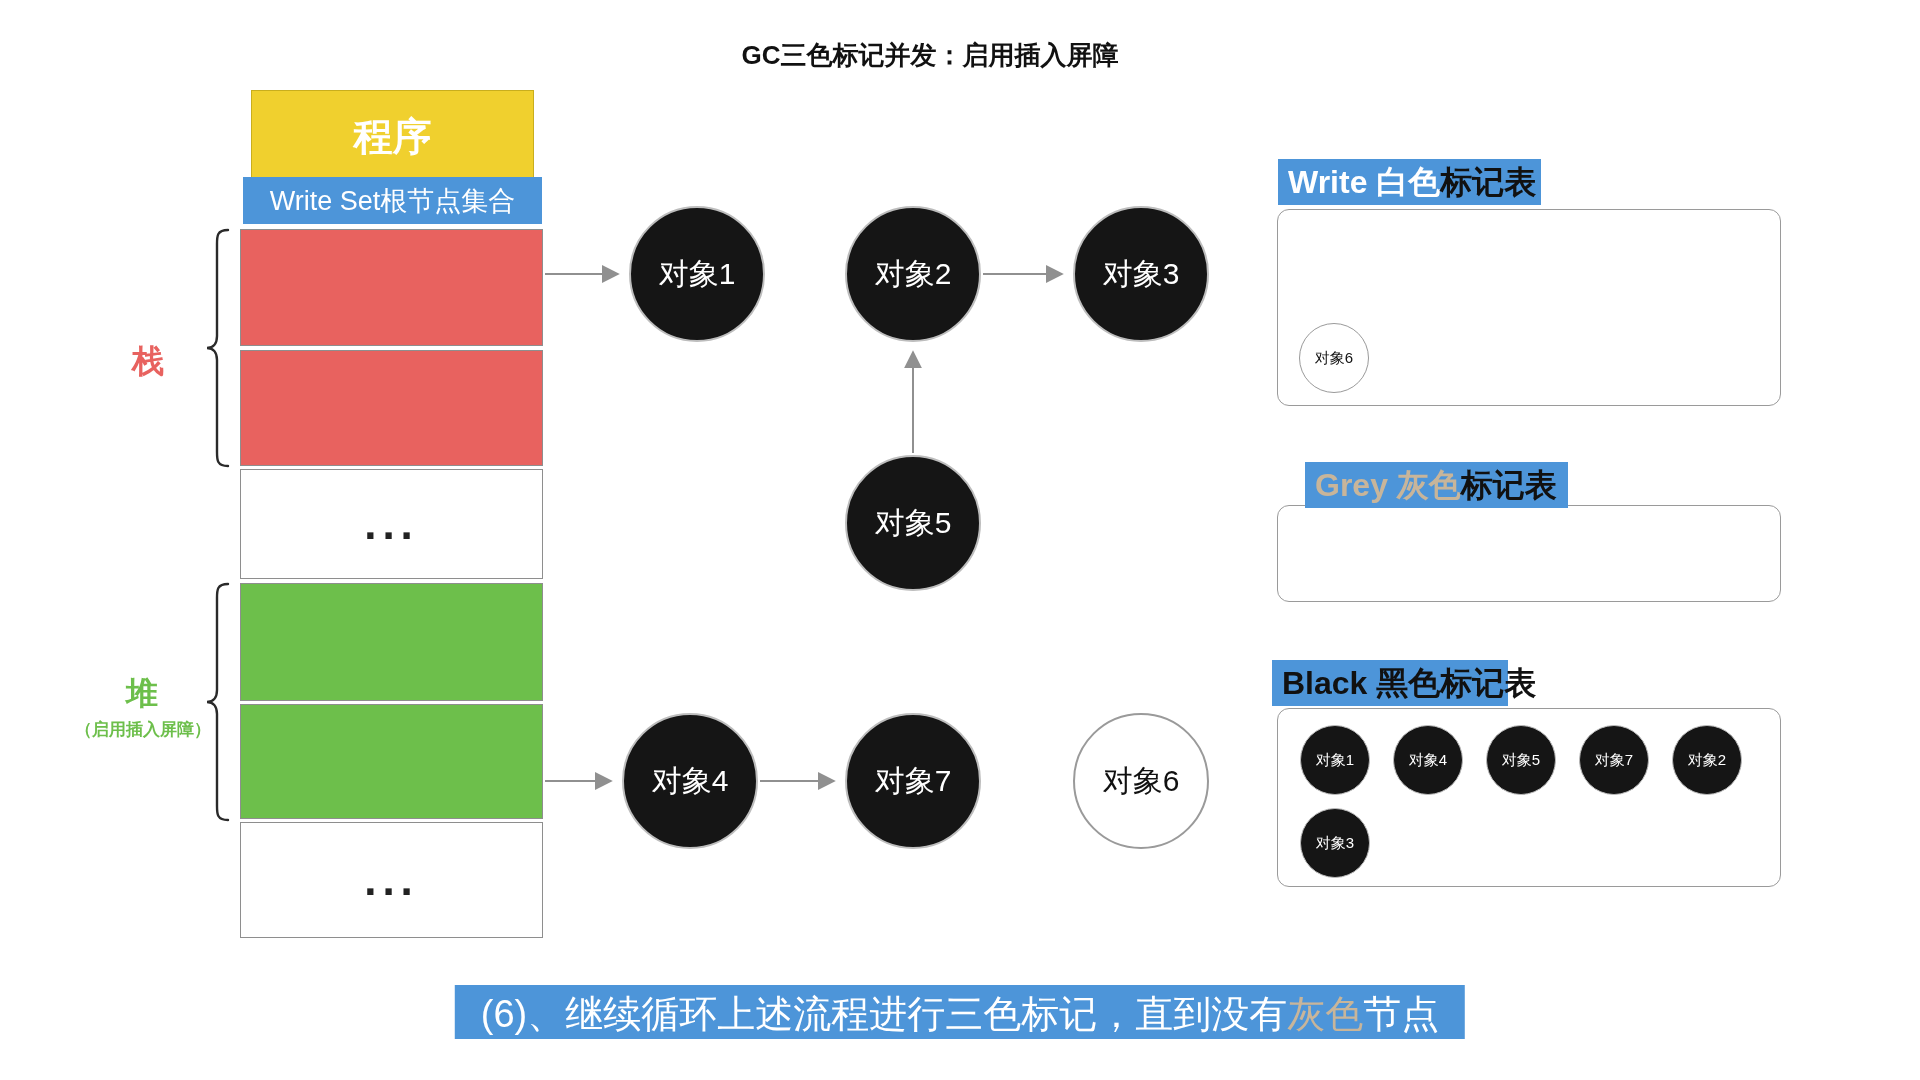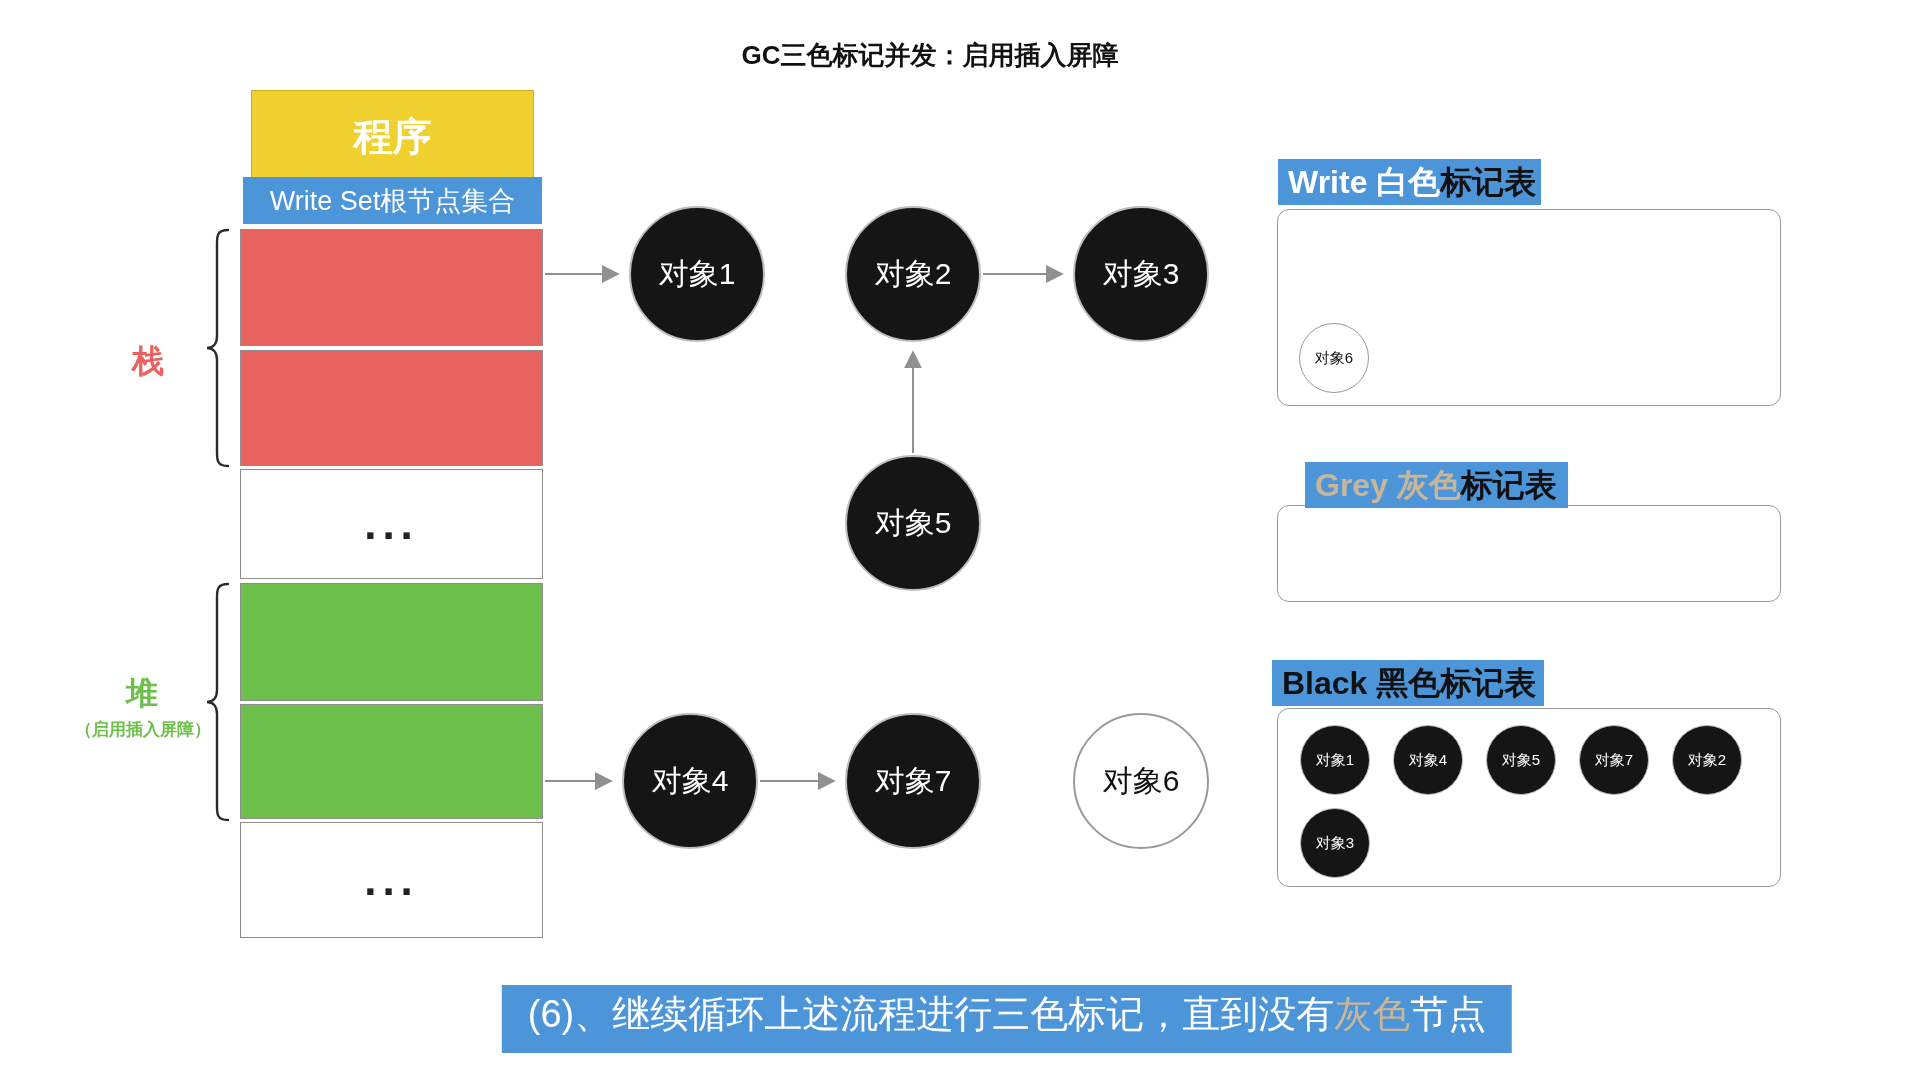--- a/index.html
+++ b/index.html
@@ -57,21 +57,21 @@
   
   .tbl-header{
     background:#4d95d9;height:46px;line-height:46px;padding-left:10px;
     font-size:32px;white-space:nowrap;z-index:3;
   }
   .tbl-header .colored{font-weight:bold;}
   .hdr-white{left:1278px;top:159px;width:263px;}
   .hdr-white .colored{color:#ffffff;}
   .hdr-grey{left:1278px;top:462px;width:263px;margin-left:27px;}
   .hdr-grey .colored{color:#c8b59a;}
-  .hdr-black{left:1272px;top:660px;width:272px;}
+  .hdr-black{left:1272px;top:660px;width:236px;}
   .hdr-black .colored{color:#111111;}
   .tbl-header .rest{color:#111111;font-weight:bold;}
 
   .tbl-box{border:1px solid #9a9a9a;border-radius:12px;background:#ffffff;z-index:1;}
   .box-white-tbl{left:1277px;top:209px;width:504px;height:197px;}
   .box-grey-tbl{left:1277px;top:505px;width:504px;height:97px;}
   .box-black-tbl{left:1277px;top:708px;width:504px;height:179px;}
 
   .chip{
     width:70px;height:70px;border-radius:50%;
@@ -85,22 +85,22 @@
   .chip-b-1{left:1393px;top:725px;}
   .chip-b-2{left:1486px;top:725px;}
   .chip-b-3{left:1579px;top:725px;}
   .chip-b-4{left:1672px;top:725px;}
   .chip-b-5{left:1300px;top:808px;}
 
   
   .caption{
     top:985px;left:50%;transform:translateX(-50%);
     background:#4d95d9;color:#ffffff;
-    height:68px;line-height:58px;padding:0 26px;
-    font-size:38px;white-space:nowrap;margin-left:47px;
+    height:54px;line-height:58px;padding:0 26px;
+    font-size:38px;white-space:nowrap;
   }
   .caption .hl{color:#c8b59a;}
 
   svg.overlay{position:absolute;left:0;top:0;width:1920px;height:1080px;pointer-events:none;z-index:0;}
 </style>
 </head>
 <body>
 
 <svg class="overlay">
   <defs>

